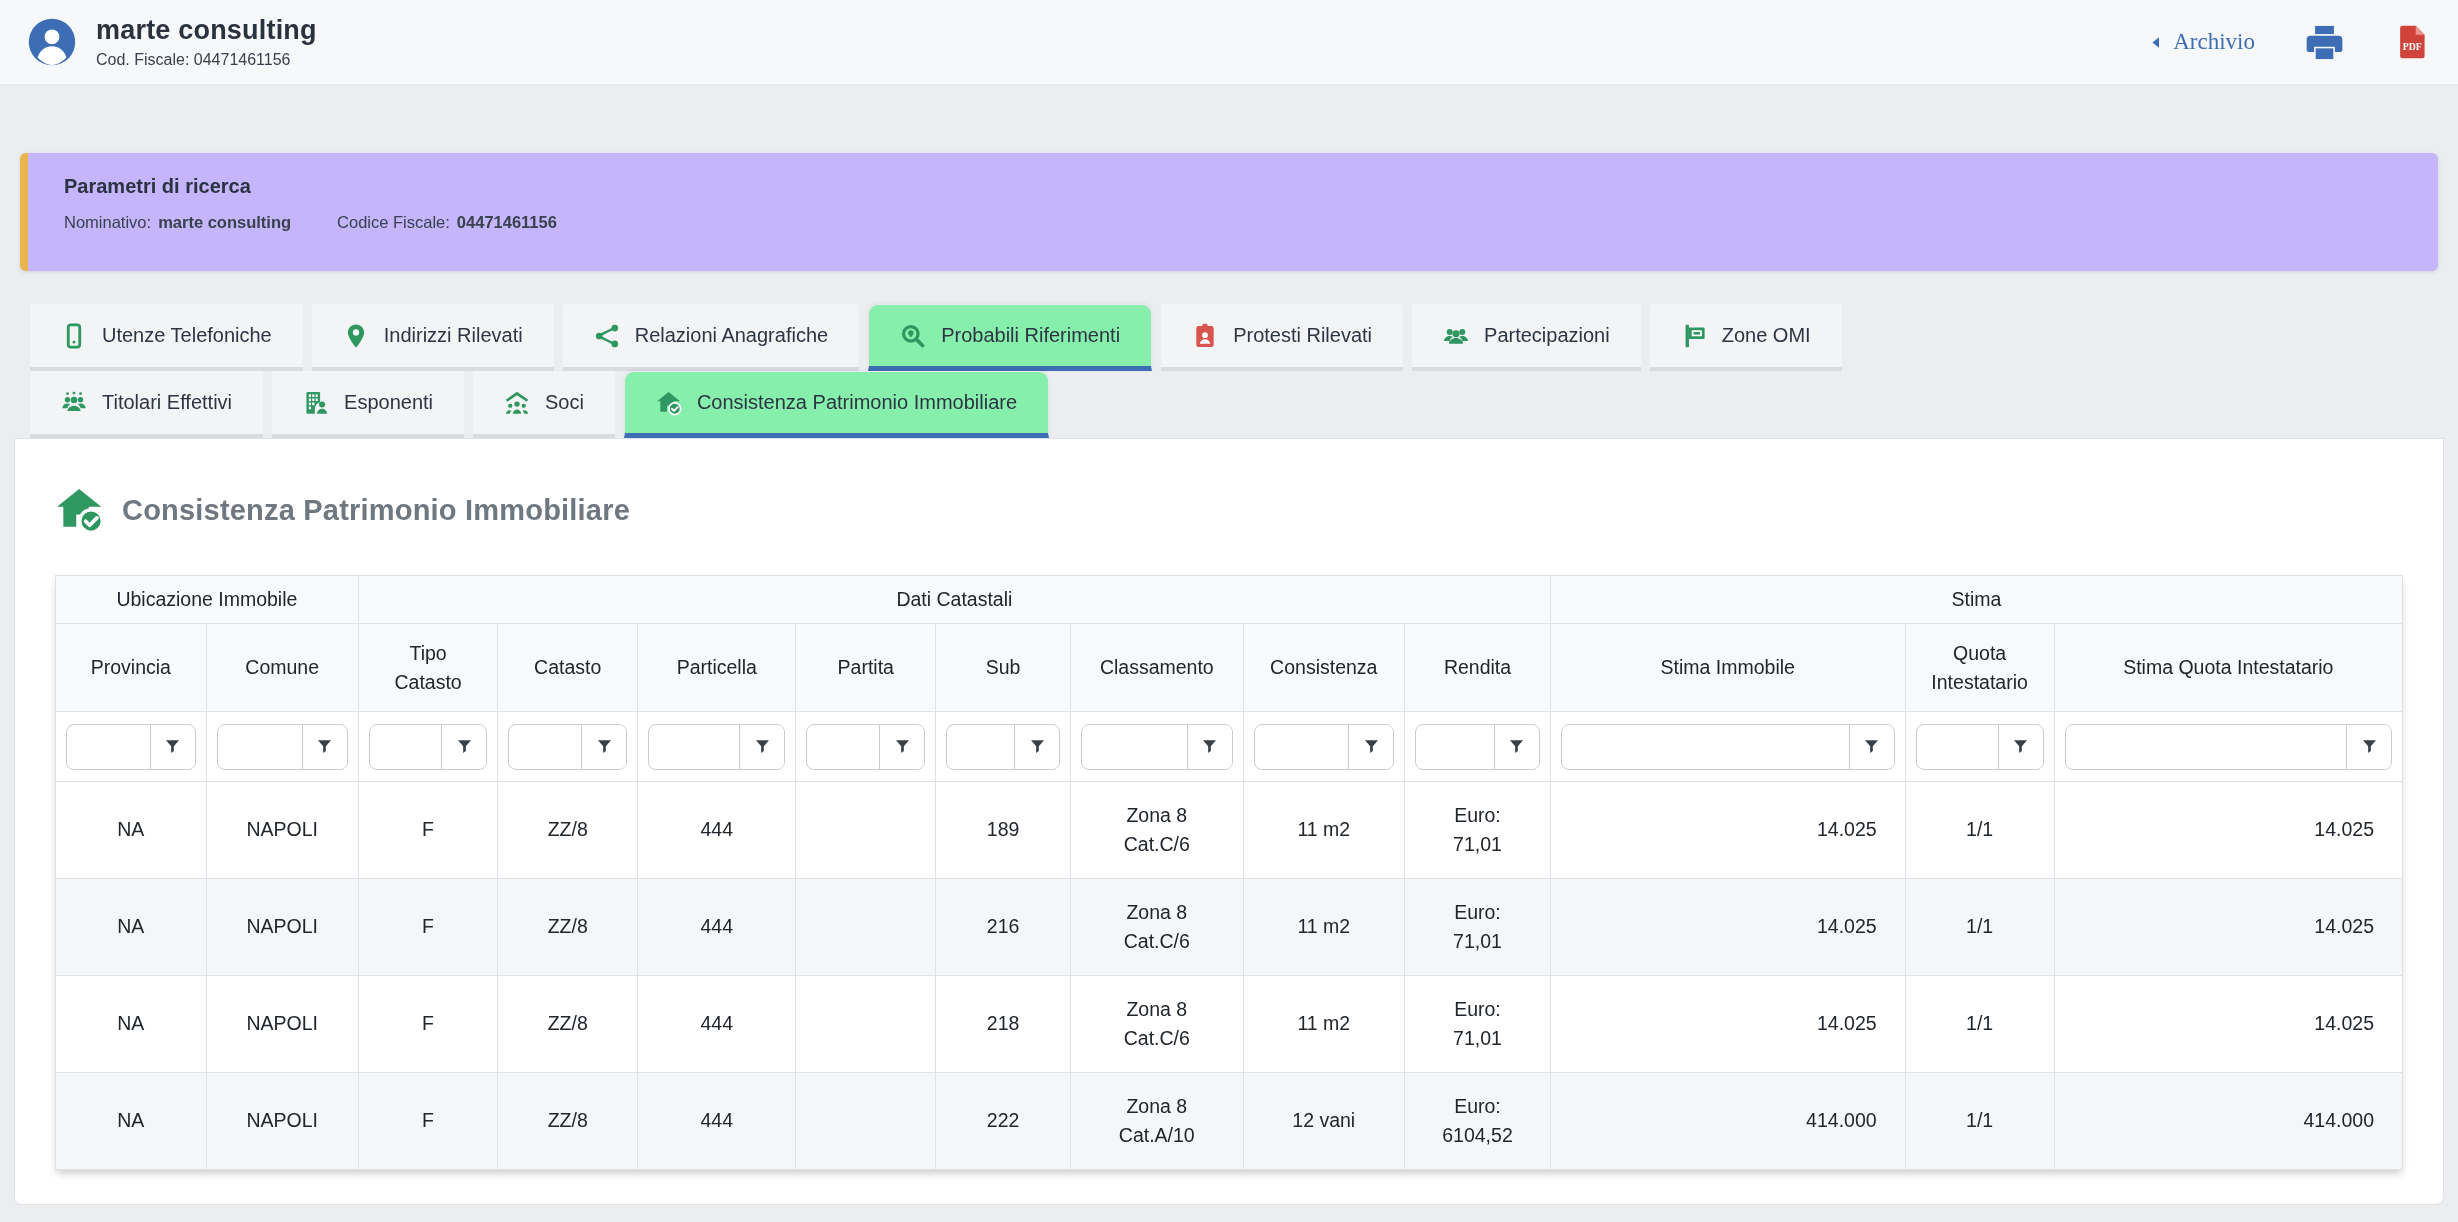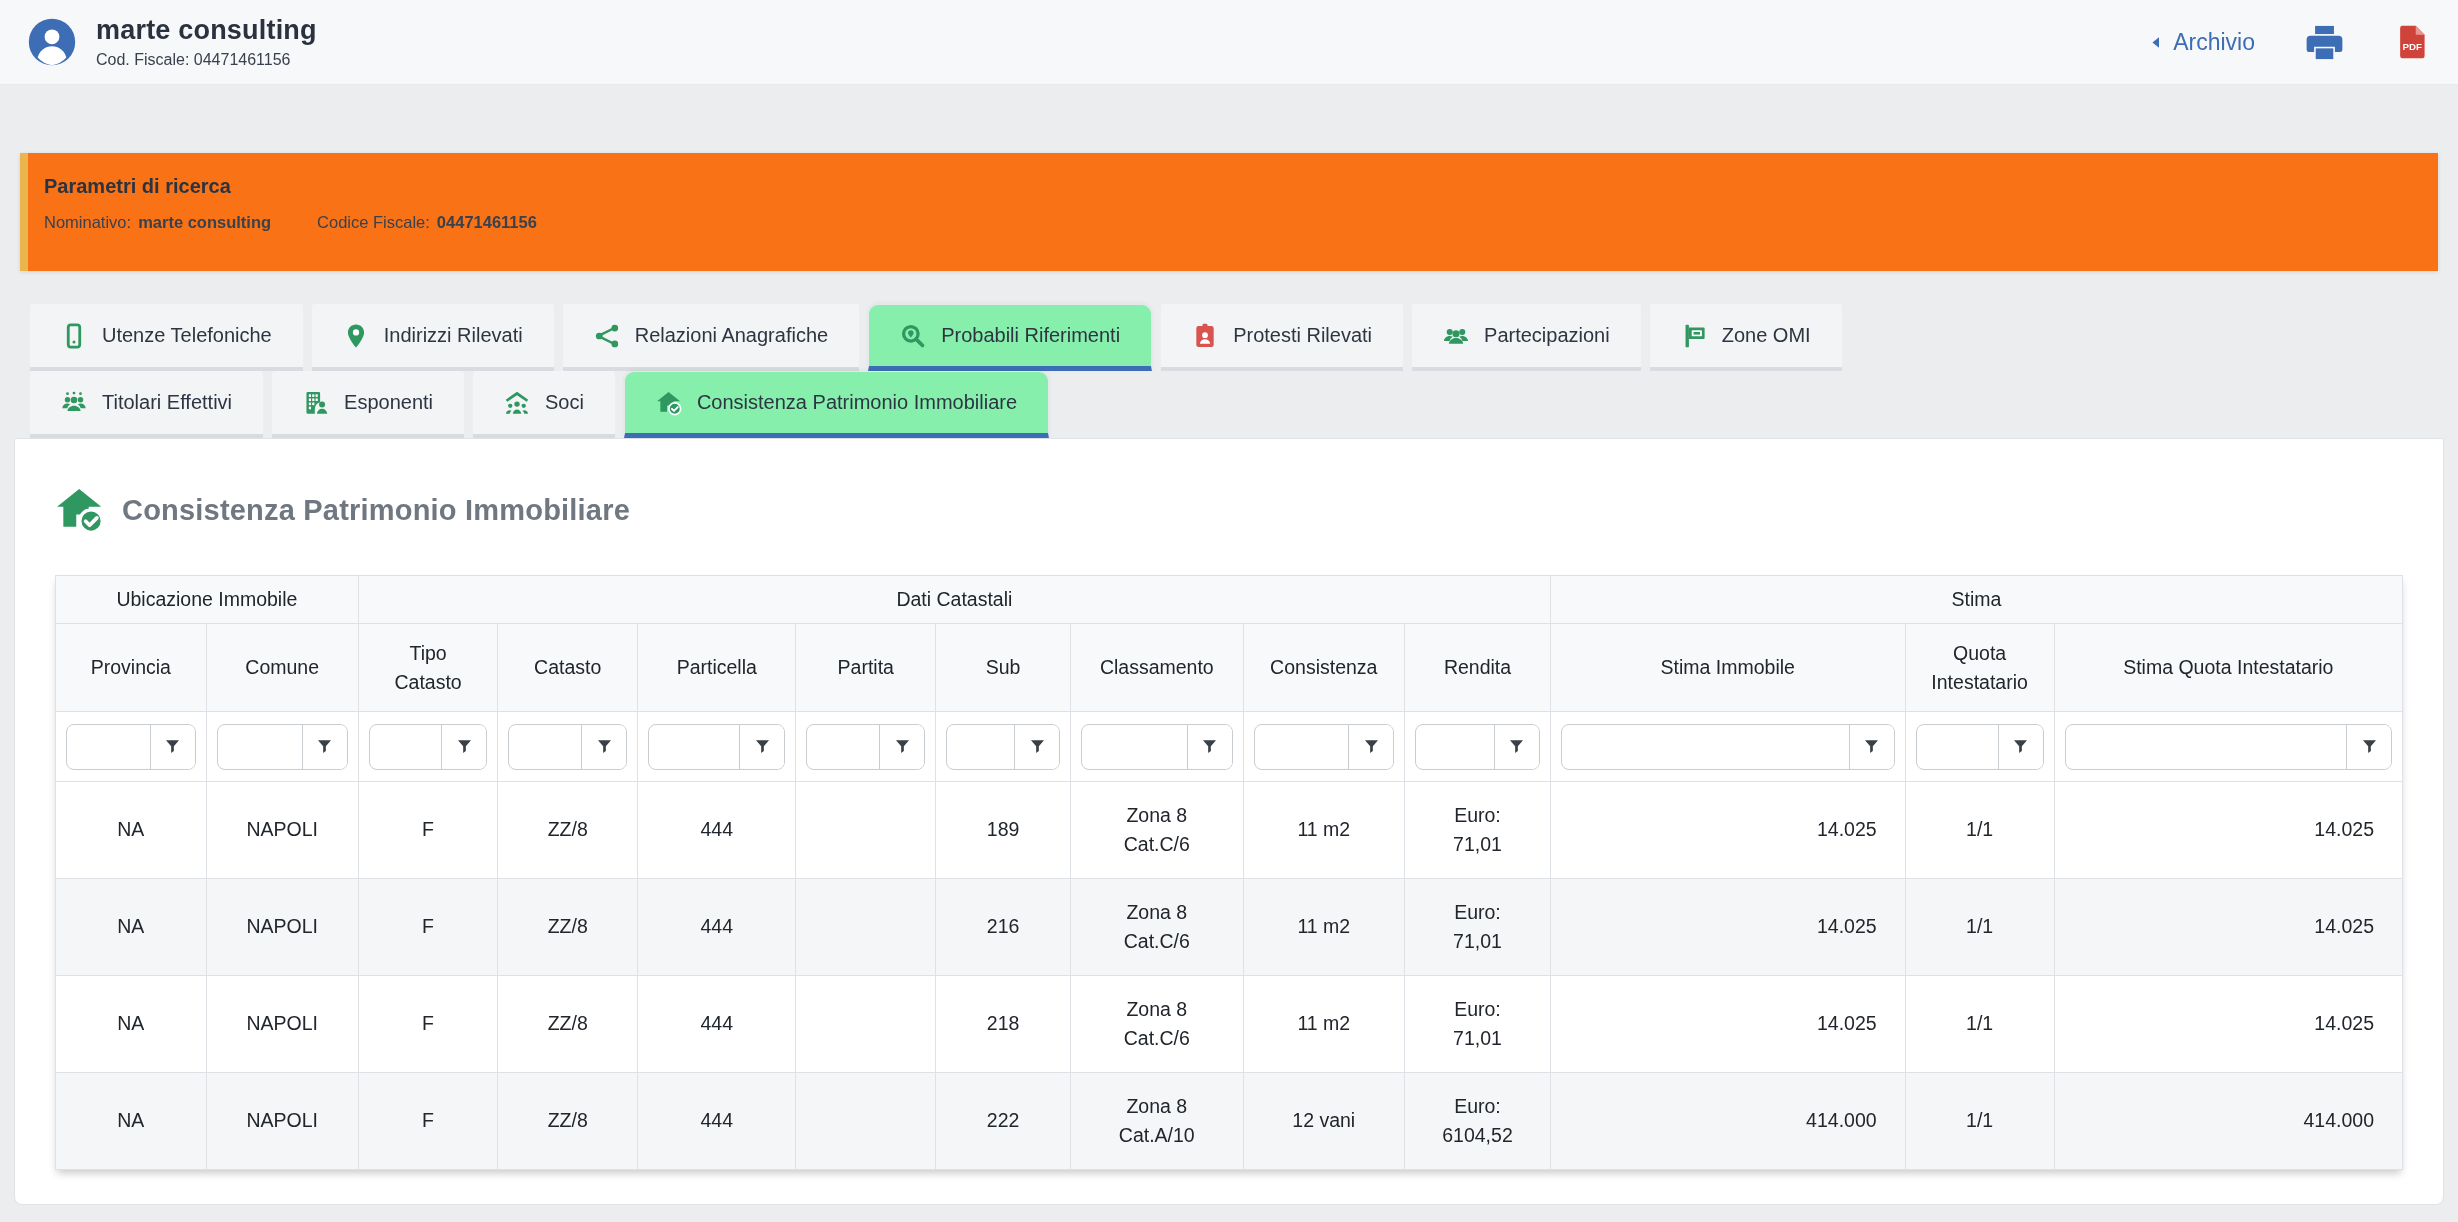--- a/index.html
+++ b/index.html
@@ -5,30 +5,30 @@
   html,body{margin:0;padding:0;background:#ebedef;font-family:"Liberation Sans","DejaVu Sans",sans-serif;}
   .page{width:2458px;height:1222px;overflow:hidden;background:#ebedef;position:relative;}
 
   
   .topbar{height:85px;display:flex;align-items:center;padding:0 28px;background:#f7f8f9;border-bottom:1px solid #e7eaed;box-sizing:border-box;}
   .avatar{display:inline-flex;color:var(--blue);margin-right:20px;}
   .avatar svg{width:48px;height:48px;}
   .title-block{display:flex;flex-direction:column;gap:5px;}
   .company-name{font-size:27px;font-weight:700;color:#2a3240;letter-spacing:.2px;}
   .fiscal-code{font-size:16px;font-weight:500;color:#3a414e;}
-  .topbar-actions{margin-left:auto;display:flex;align-items:center;gap:50px;}
+  .topbar-actions{margin-left:auto;display:flex;align-items:center;gap:50px;font-family:Liberation Serif, serif;}
   .archive-link{display:inline-flex;align-items:center;gap:9px;color:var(--blue);font-size:23px;text-decoration:none;cursor:pointer;}
   .caret svg{width:15px;height:15px;display:block;}
   .print{display:inline-flex;color:var(--blue);cursor:pointer;}
   .print svg{width:39px;height:39px;}
   .pdf{display:inline-flex;color:var(--pdfred);cursor:pointer;}
   .pdf svg{width:36px;height:36px;}
 
   
-  .params-card{margin:68px 20px 0;height:118px;box-sizing:border-box;background:#f97316;border-radius:0;border-left:8px solid var(--orange);box-shadow:0 1px 4px rgba(30,40,60,.12);padding:22px 16px;}
+  .params-card{margin:68px 20px 0;height:118px;box-sizing:border-box;background:#c4b5fd;border-radius:6px;border-left:8px solid var(--orange);box-shadow:0 1px 4px rgba(30,40,60,.12);padding:22px 36px;}
   .params-title{font-size:20px;font-weight:700;color:#2b3340;margin-bottom:15px;}
   .params-fields{display:flex;gap:46px;font-size:16.5px;color:#39414d;}
   .params-field{display:flex;gap:7px;}
   .params-field .val{font-weight:600;}
 
   
   .tabs{margin:33px 0 0 30px;}
   .tab-row{display:flex;align-items:flex-end;height:67px;}
   .tab{height:100%;box-sizing:border-box;display:inline-flex;align-items:center;gap:15px;padding:0 31px;font-size:20px;font-weight:500;color:#2d3542;background:#f3f4f6;border-bottom:4px solid #d8dbdf;margin-right:9px;border-radius:3px 3px 0 0;cursor:pointer;white-space:nowrap;}
   .tab.active{background:#86efac;border:1px solid #e6e9ec;border-bottom:5px solid var(--blue);border-radius:10px 10px 0 0;box-shadow:0 -1px 4px rgba(0,0,0,.05);}

